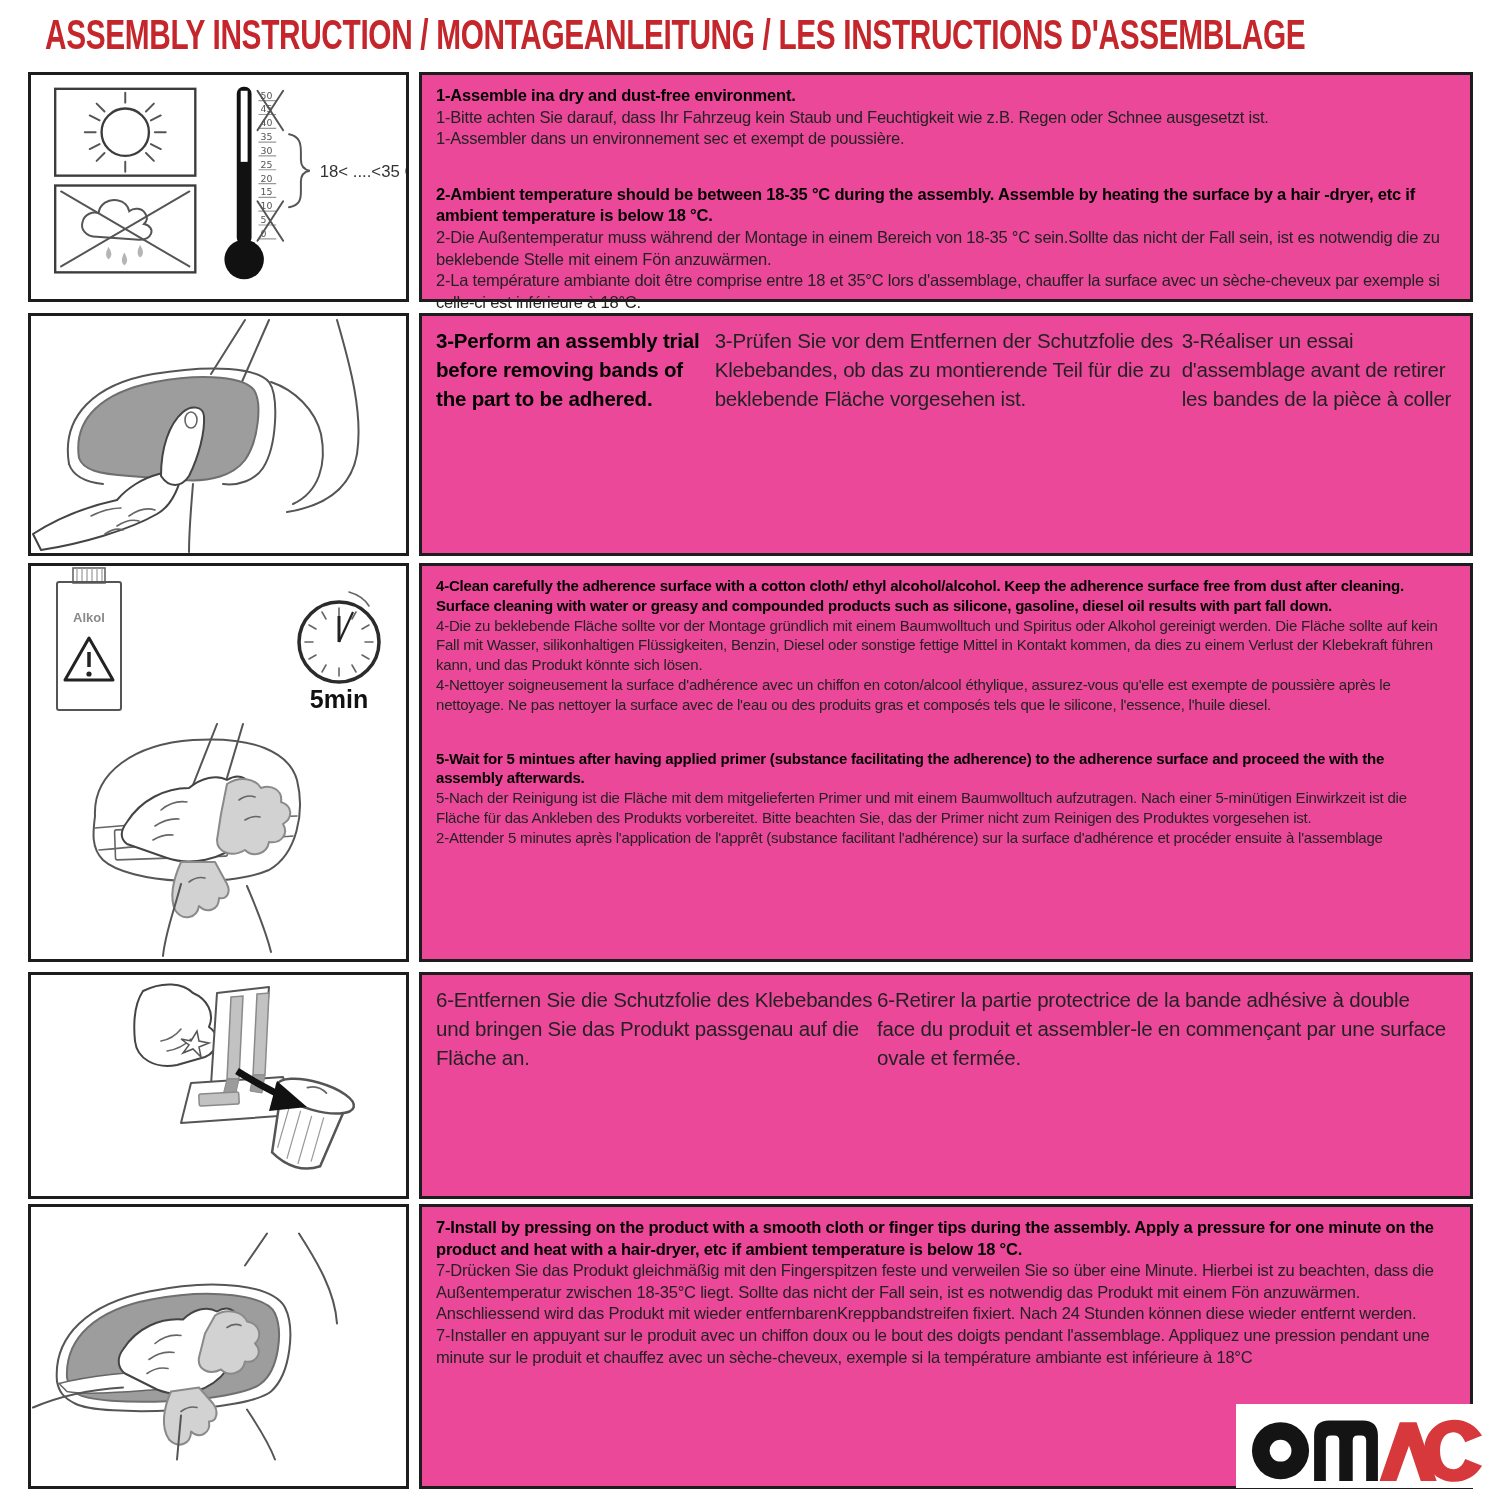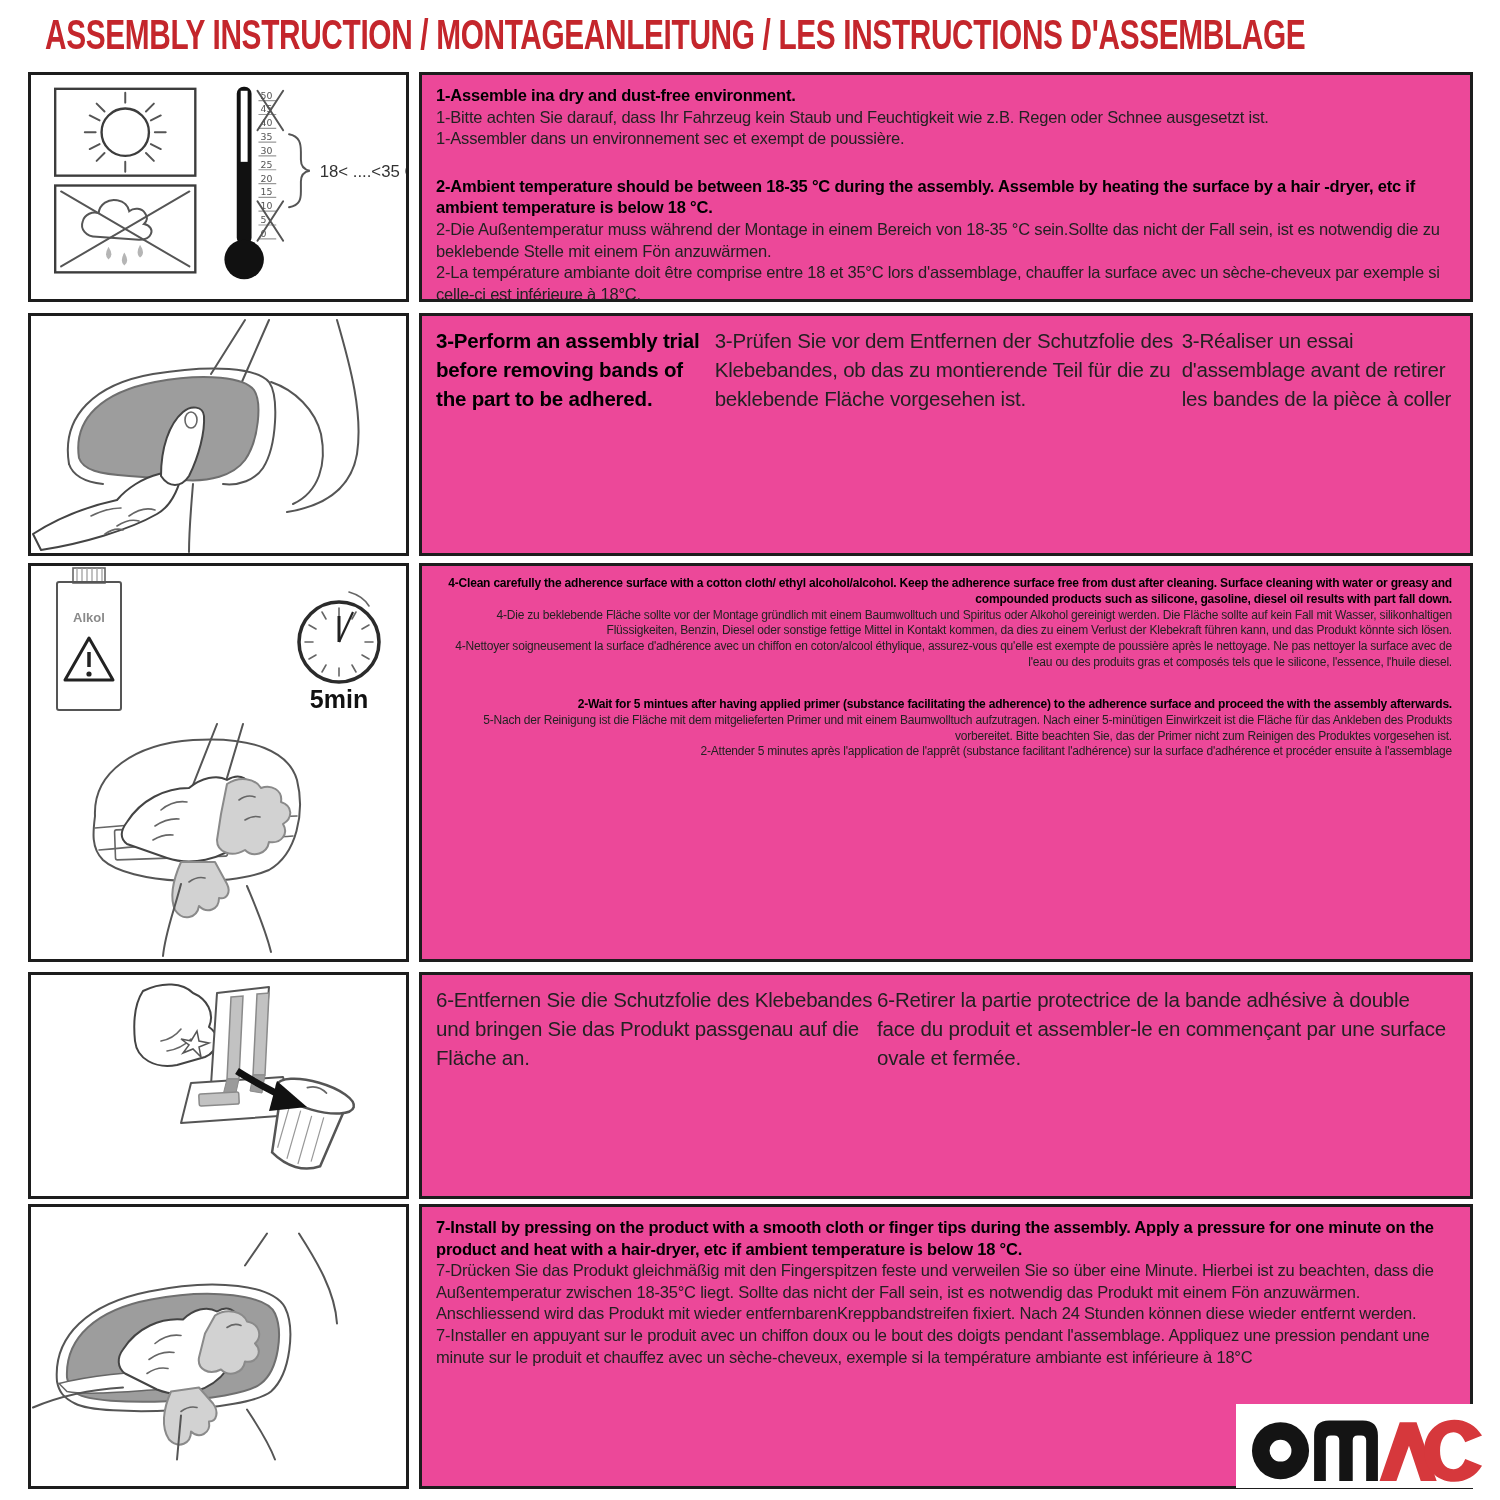--- a/index.html
+++ b/index.html
@@ -7,23 +7,23 @@
         font-family:"Liberation Sans","DejaVu Sans",sans-serif;}
   .title{position:absolute;top:11px;left:45px;margin:0;font-weight:700;font-size:42px;
          color:#c4262c;white-space:nowrap;letter-spacing:-0.5px;
          transform:scaleX(0.71);transform-origin:0 50%;}
   .ib{position:absolute;left:28px;width:381px;box-sizing:border-box;
       border:3px solid #1d1d1d;background:#fff;}
   .tb{position:absolute;left:419px;width:1054px;box-sizing:border-box;
       border:3px solid #1d1d1d;background:#ec4899;padding:10px 18px 8px 14px;}
   .tb p{margin:0;color:#222;letter-spacing:-0.2px;}
   .tb p.b{font-weight:700;color:#000;}
-  .tb p.gap{margin-top:26px;}
+  .tb p.gap{margin-top:34px;}
   .fs-s p{font-size:16.5px;line-height:1.31;}
-  .fs-m p{font-size:12px;line-height:1.32;text-align:right;}
+  .fs-m p{font-size:15px;line-height:1.32;}
   .fs-l p{font-size:20.5px;line-height:1.42;}
   .vcenter{display:flex;flex-direction:row;justify-content:center;}
   .r1{top:72px;height:230px}
   .r2{top:313px;height:243px}
   .r3{top:563px;height:399px}
   .r4{top:972px;height:227px}
   .r5{top:1204px;height:285px}
   .ib svg{display:block;width:100%;height:100%;}
   
   .ln{fill:none;stroke:#3c3c3c;stroke-width:2.4px;}
@@ -150,21 +150,21 @@
         <path class="cloth" d="M150,296 C142,314 138,330 144,344 C152,356 166,352 168,340 C176,348 188,344 188,332 C196,334 200,326 196,318 L184,296 Z"></path>
         <path class="ln1" d="M130,244 q12,-10 26,-8 M124,260 q12,-8 24,-7 M122,274 q10,-6 20,-5 M208,234 q8,-6 16,-3 M214,254 q8,-5 15,-3 M158,316 q8,-6 16,-4"></path>
         <path class="ln2" d="M150,318 C142,348 134,368 132,390 M216,320 C226,344 234,362 240,386"></path>
       </g>
     </svg>
   </div>
   <div class="tb r3 fs-m">
     <p class="b">4-Clean carefully the adherence surface with a cotton cloth/ ethyl alcohol/alcohol. Keep the adherence surface free from dust after cleaning. Surface cleaning with water or greasy and compounded products such as silicone, gasoline, diesel oil results with part fall down.</p>
     <p>4-Die zu beklebende Fläche sollte vor der Montage gründlich mit einem Baumwolltuch und Spiritus oder Alkohol gereinigt werden. Die Fläche sollte auf kein Fall mit Wasser, silikonhaltigen Flüssigkeiten, Benzin, Diesel oder sonstige fettige Mittel in Kontakt kommen, da dies zu einem Verlust der Klebekraft führen kann, und das Produkt könnte sich lösen.</p>
     <p>4-Nettoyer soigneusement la surface d'adhérence avec un chiffon en coton/alcool éthylique, assurez-vous qu'elle est exempte de poussière après le nettoyage. Ne pas nettoyer la surface avec de l'eau ou des produits gras et composés tels que le silicone, l'essence, l'huile diesel.</p>
-    <p class="b gap">2-Wait for 5 mintues after having applied primer (substance facilitating the adherence) to the adherence surface and proceed the with the assembly afterwards.</p>
+    <p class="b gap">5-Wait for 5 mintues after having applied primer (substance facilitating the adherence) to the adherence surface and proceed the with the assembly afterwards.</p>
     <p>5-Nach der Reinigung ist die Fläche mit dem mitgelieferten Primer und mit einem Baumwolltuch aufzutragen. Nach einer 5-minütigen Einwirkzeit ist die Fläche für das Ankleben des Produkts vorbereitet. Bitte beachten Sie, das der Primer nicht zum Reinigen des Produktes vorgesehen ist.</p>
     <p>2-Attender 5 minutes après l'application de l'apprêt (substance facilitant l'adhérence) sur la surface d'adhérence et procéder ensuite à l'assemblage</p>
   </div>
 
   <div class="ib r4">
     <svg viewBox="0 0 375 221">
       <g>
         <path class="hand" d="M112,16 C132,6 152,8 162,18 C176,24 184,38 178,52 C190,60 188,76 174,82 L146,90 C124,94 106,84 104,66 C102,46 104,28 112,16 Z"></path>
         <path class="ln1" d="M150,54 q-8,10 -20,12 M160,64 q-10,10 -24,12"></path>
         <path d="M160,66 l6,-10 2,10 10,2 -10,4 2,10 -8,-8 -10,4 6,-8 -8,-6 z" fill="#fff" stroke="#555" stroke-width="1.5"></path>

